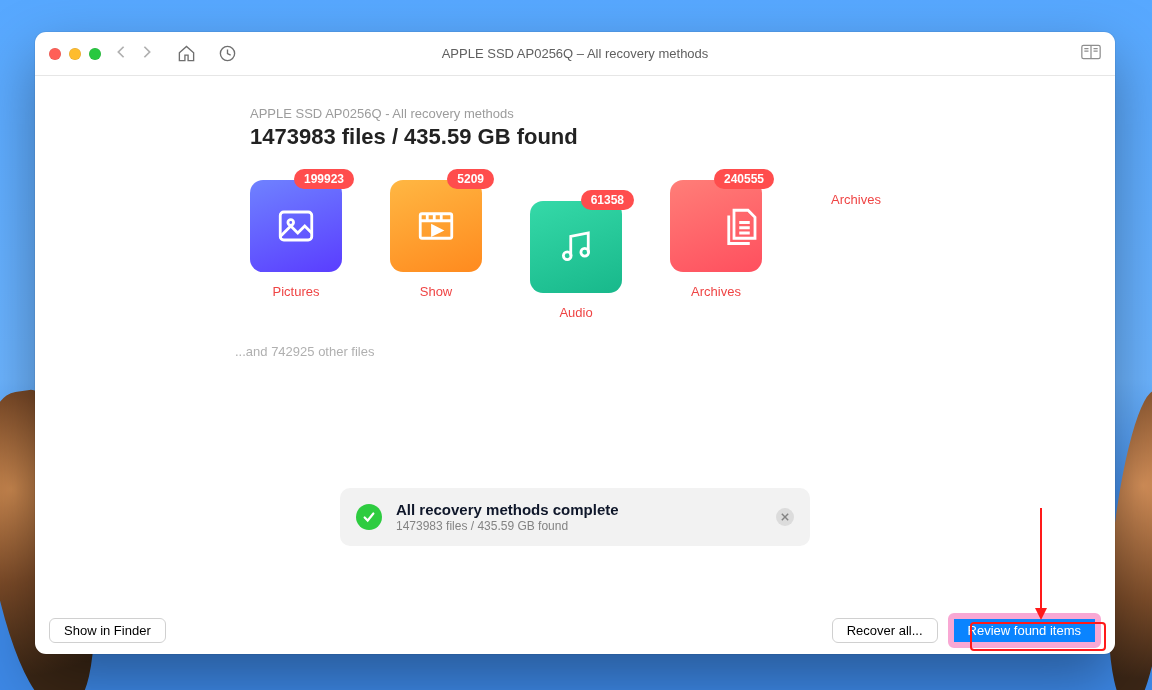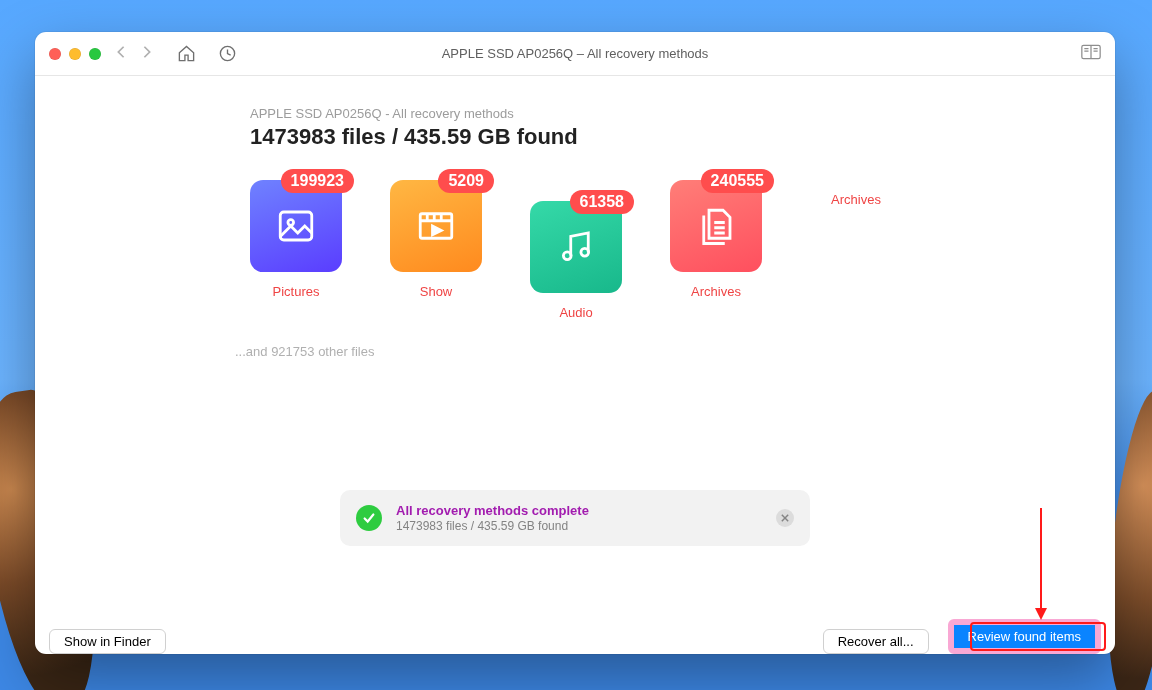--- a/index.html
+++ b/index.html
@@ -98,32 +98,32 @@
   display: flex; align-items: center; justify-content: center;
   position: relative; color: #fff;
 }
 .cat-tile svg { width: 42px; height: 42px; }
 .badge {
   position: absolute;
   top: -11px;
   right: -12px;
   background: #ff4d4d;
   color: #fff;
-  font-size: 16px;
+  font-size: 12px;
   font-weight: 600;
   padding: 3px 10px;
   border-radius: 12px;
   min-width: 38px;
   text-align: center;
 }
 .cat-label { margin-top: 12px; font-size: 13px; color: #ef4444; }
 .cat-pictures { background: linear-gradient(160deg, #6f82ff 0%, #5a3dff 100%); }
 .cat-video { background: linear-gradient(160deg, #ffb743 0%, #ff8a1e 100%); }
 .cat-audio { background: linear-gradient(160deg, #35d9a8 0%, #18b88b 100%); margin-top: 21px; }
-.cat-documents { background: linear-gradient(160deg, #ff7e78 0%, #ff4f5e 100%); }
+.cat-documents { background: linear-gradient(160deg, #ff7e78 0%, #ff4f5e 100%); justify-content: flex-end; }
 .cat-archives { background: linear-gradient(160deg, #49c6ff 0%, #1e9aff 100%); }
 .other-files { margin-top: 24px; margin-left: -15px; font-size: 13px; color: #b0b0b0; font-style: normal; }
 .status-toast {
   position: absolute;
   bottom: 60px;
   left: 50%;
   transform: translateX(-50%);
   width: 470px;
   background: #f2f2f2;
   border-radius: 10px;
@@ -133,34 +133,34 @@
   gap: 14px;
 }
 .check-circle {
   width: 26px; height: 26px; border-radius: 50%;
   background: #2ecc40;
   display: flex; align-items: center; justify-content: center;
   color: #fff; flex-shrink:0;
 }
 .check-circle svg { width: 14px; height: 14px; }
 .toast-text { flex:1; }
-.toast-title { font-size: 13px; font-weight: 700; color: #a21caf; }
+.toast-title { font-size: 15px; font-weight: 700; color: #0f172a; }
 .toast-sub { font-size: 12px; color: #838383; margin-top: 1px; }
 .toast-close {
   width: 18px; height: 18px; border-radius: 50%;
   background: #dcdcdc; color: #838383;
   display: flex; align-items: center; justify-content: center;
   font-size: 11px; cursor: pointer;
 }
 .bottom-bar {
   height: 48px;
   display: flex;
-  align-items: flex-end;
+  align-items: center;
   padding: 0 14px;
-  gap: 19px;
+  gap: 10px;
   flex-shrink:0;
 }
 .btn {
   border: 1px solid #d0d0d0;
   background: #fff;
   border-radius: 6px;
   padding: 4px 14px;
   font-size: 13px;
   cursor: pointer;
 }
@@ -309,21 +309,21 @@
           </div>
           <div class="cat-label">Archives</div>
         </div>
 
         <div class="cat">
           <div class="cat-label">Archives</div>
         </div>
 
       </div>
 
-      <div class="other-files">...and 921753 other files</div>
+      <div class="other-files">...and 742925 other files</div>
     </div>
 
     <div class="status-toast">
       <div class="check-circle">
         <svg viewBox="0 0 16 16" fill="none" stroke="currentColor" stroke-width="2.5" stroke-linecap="round">
             <polyline points="3,8.5 6.5,12 13,4"></polyline>
           </svg>
       </div>
       <div class="toast-text">
         <div class="toast-title">All recovery methods complete</div>

